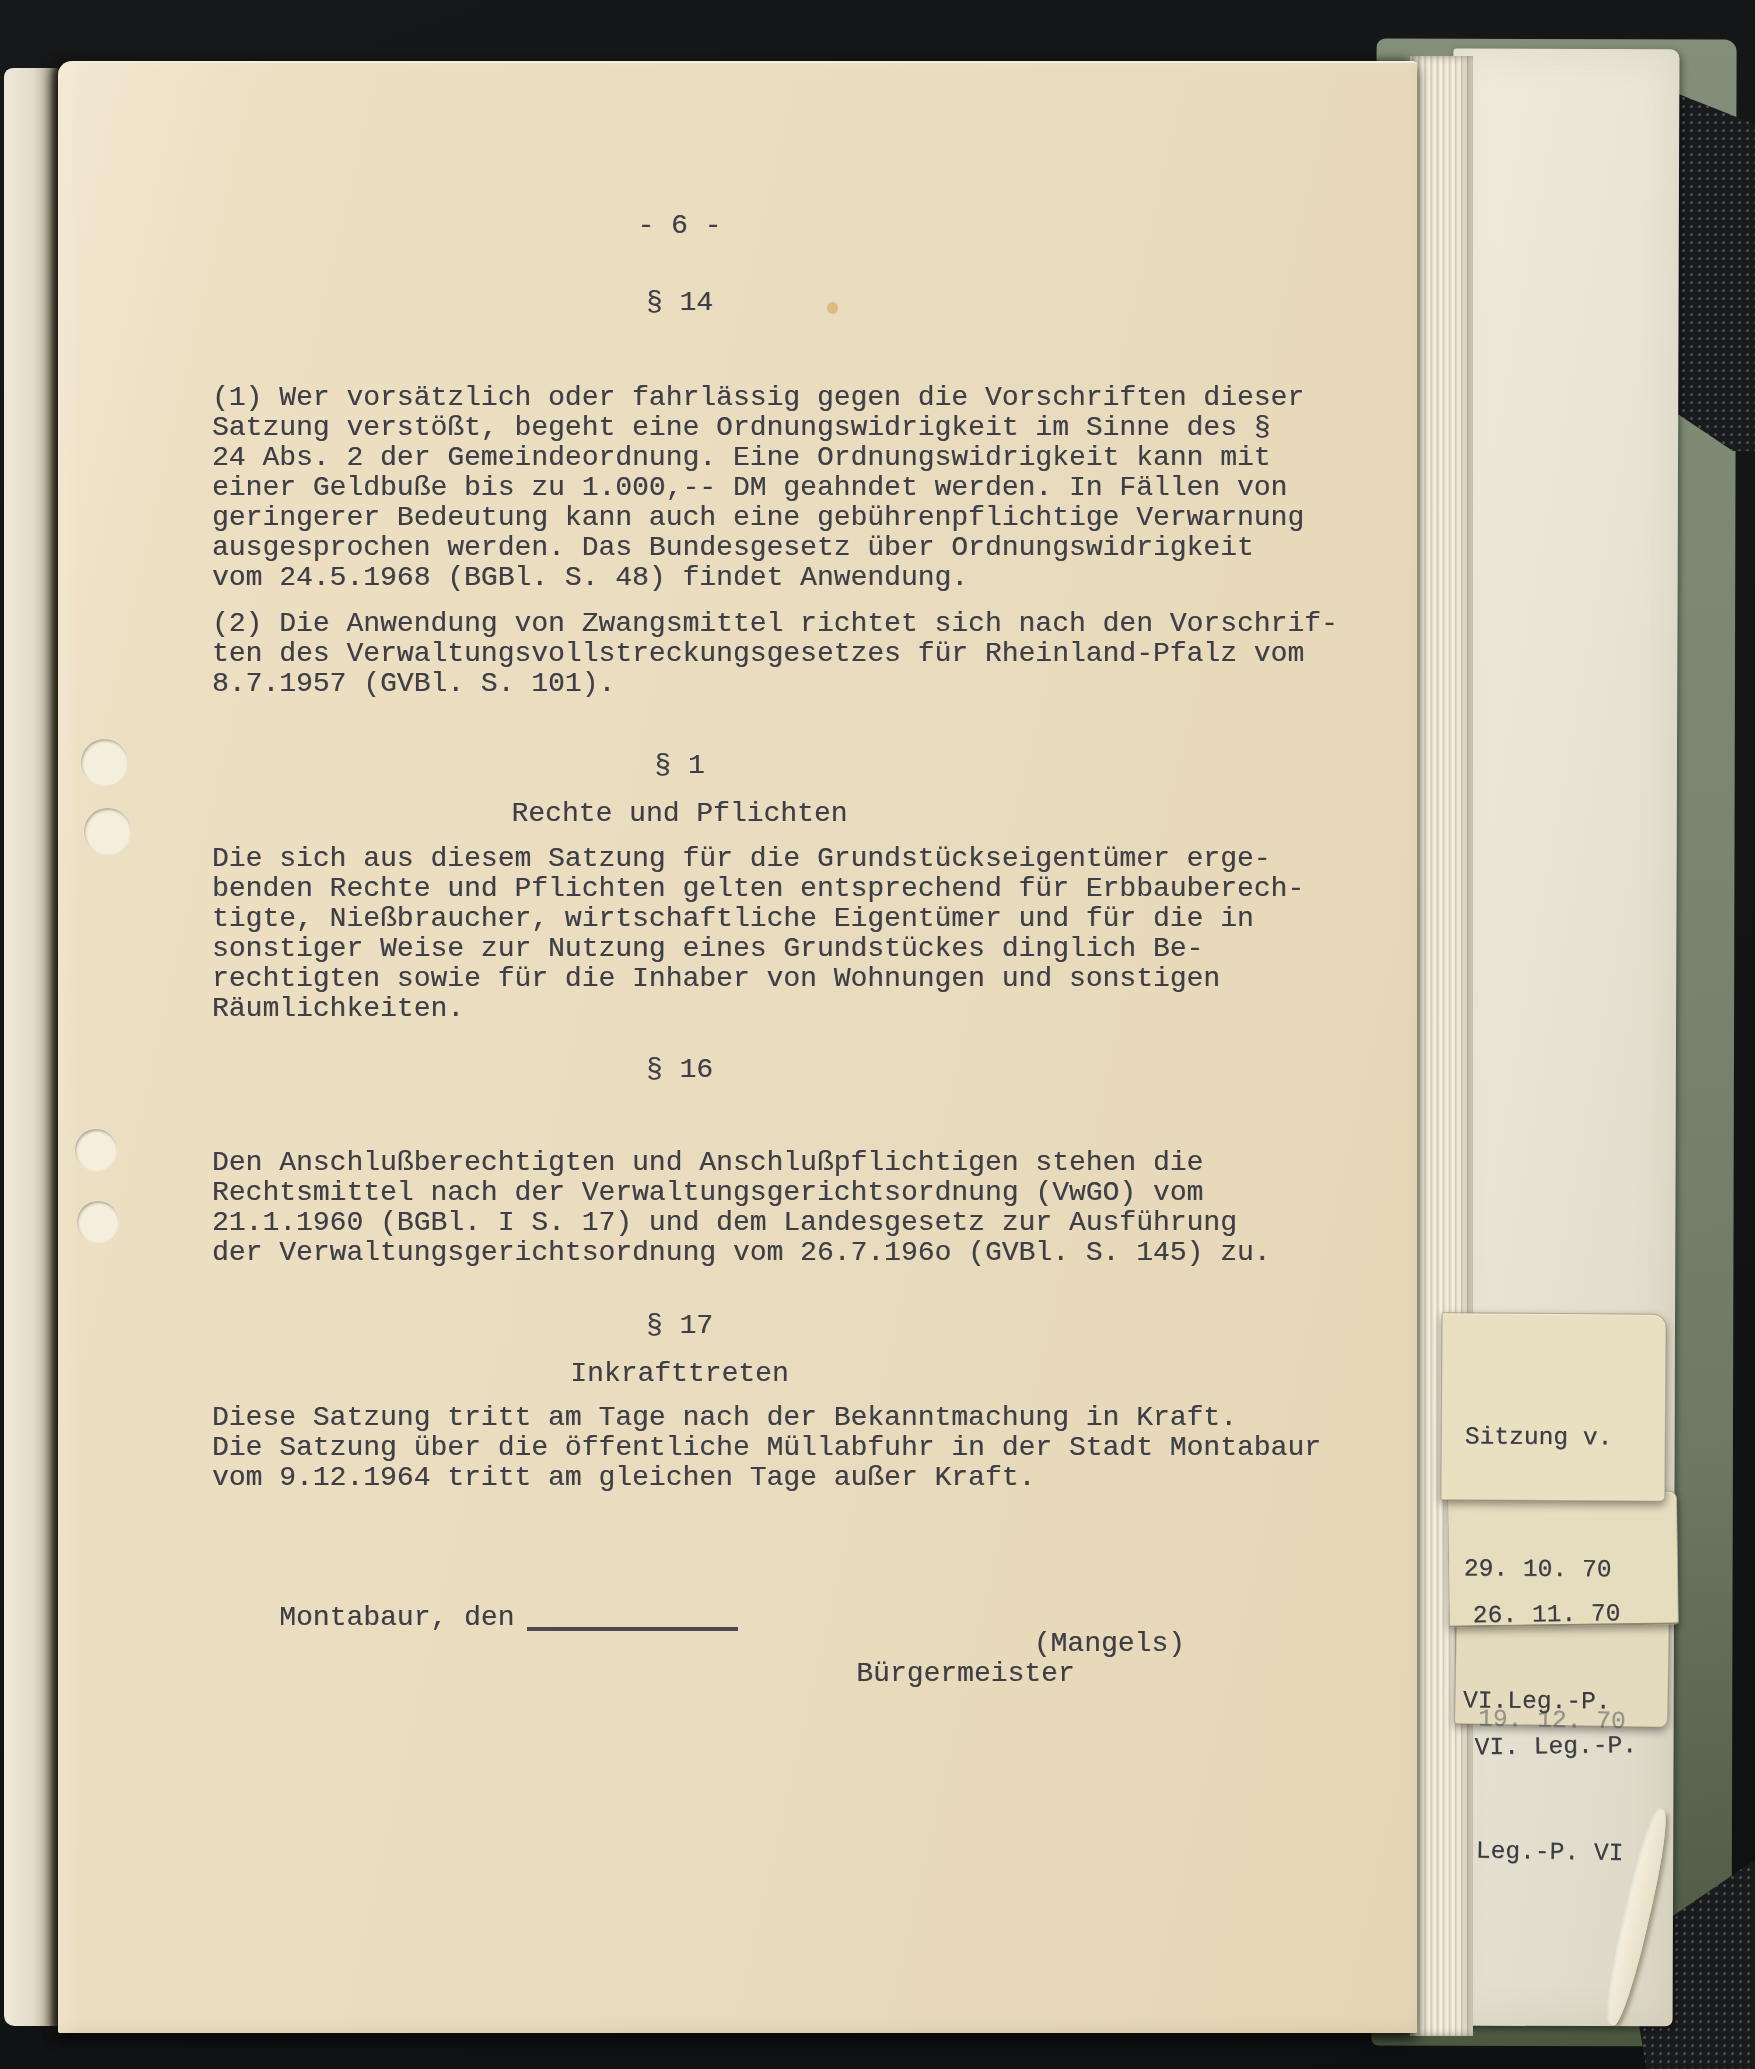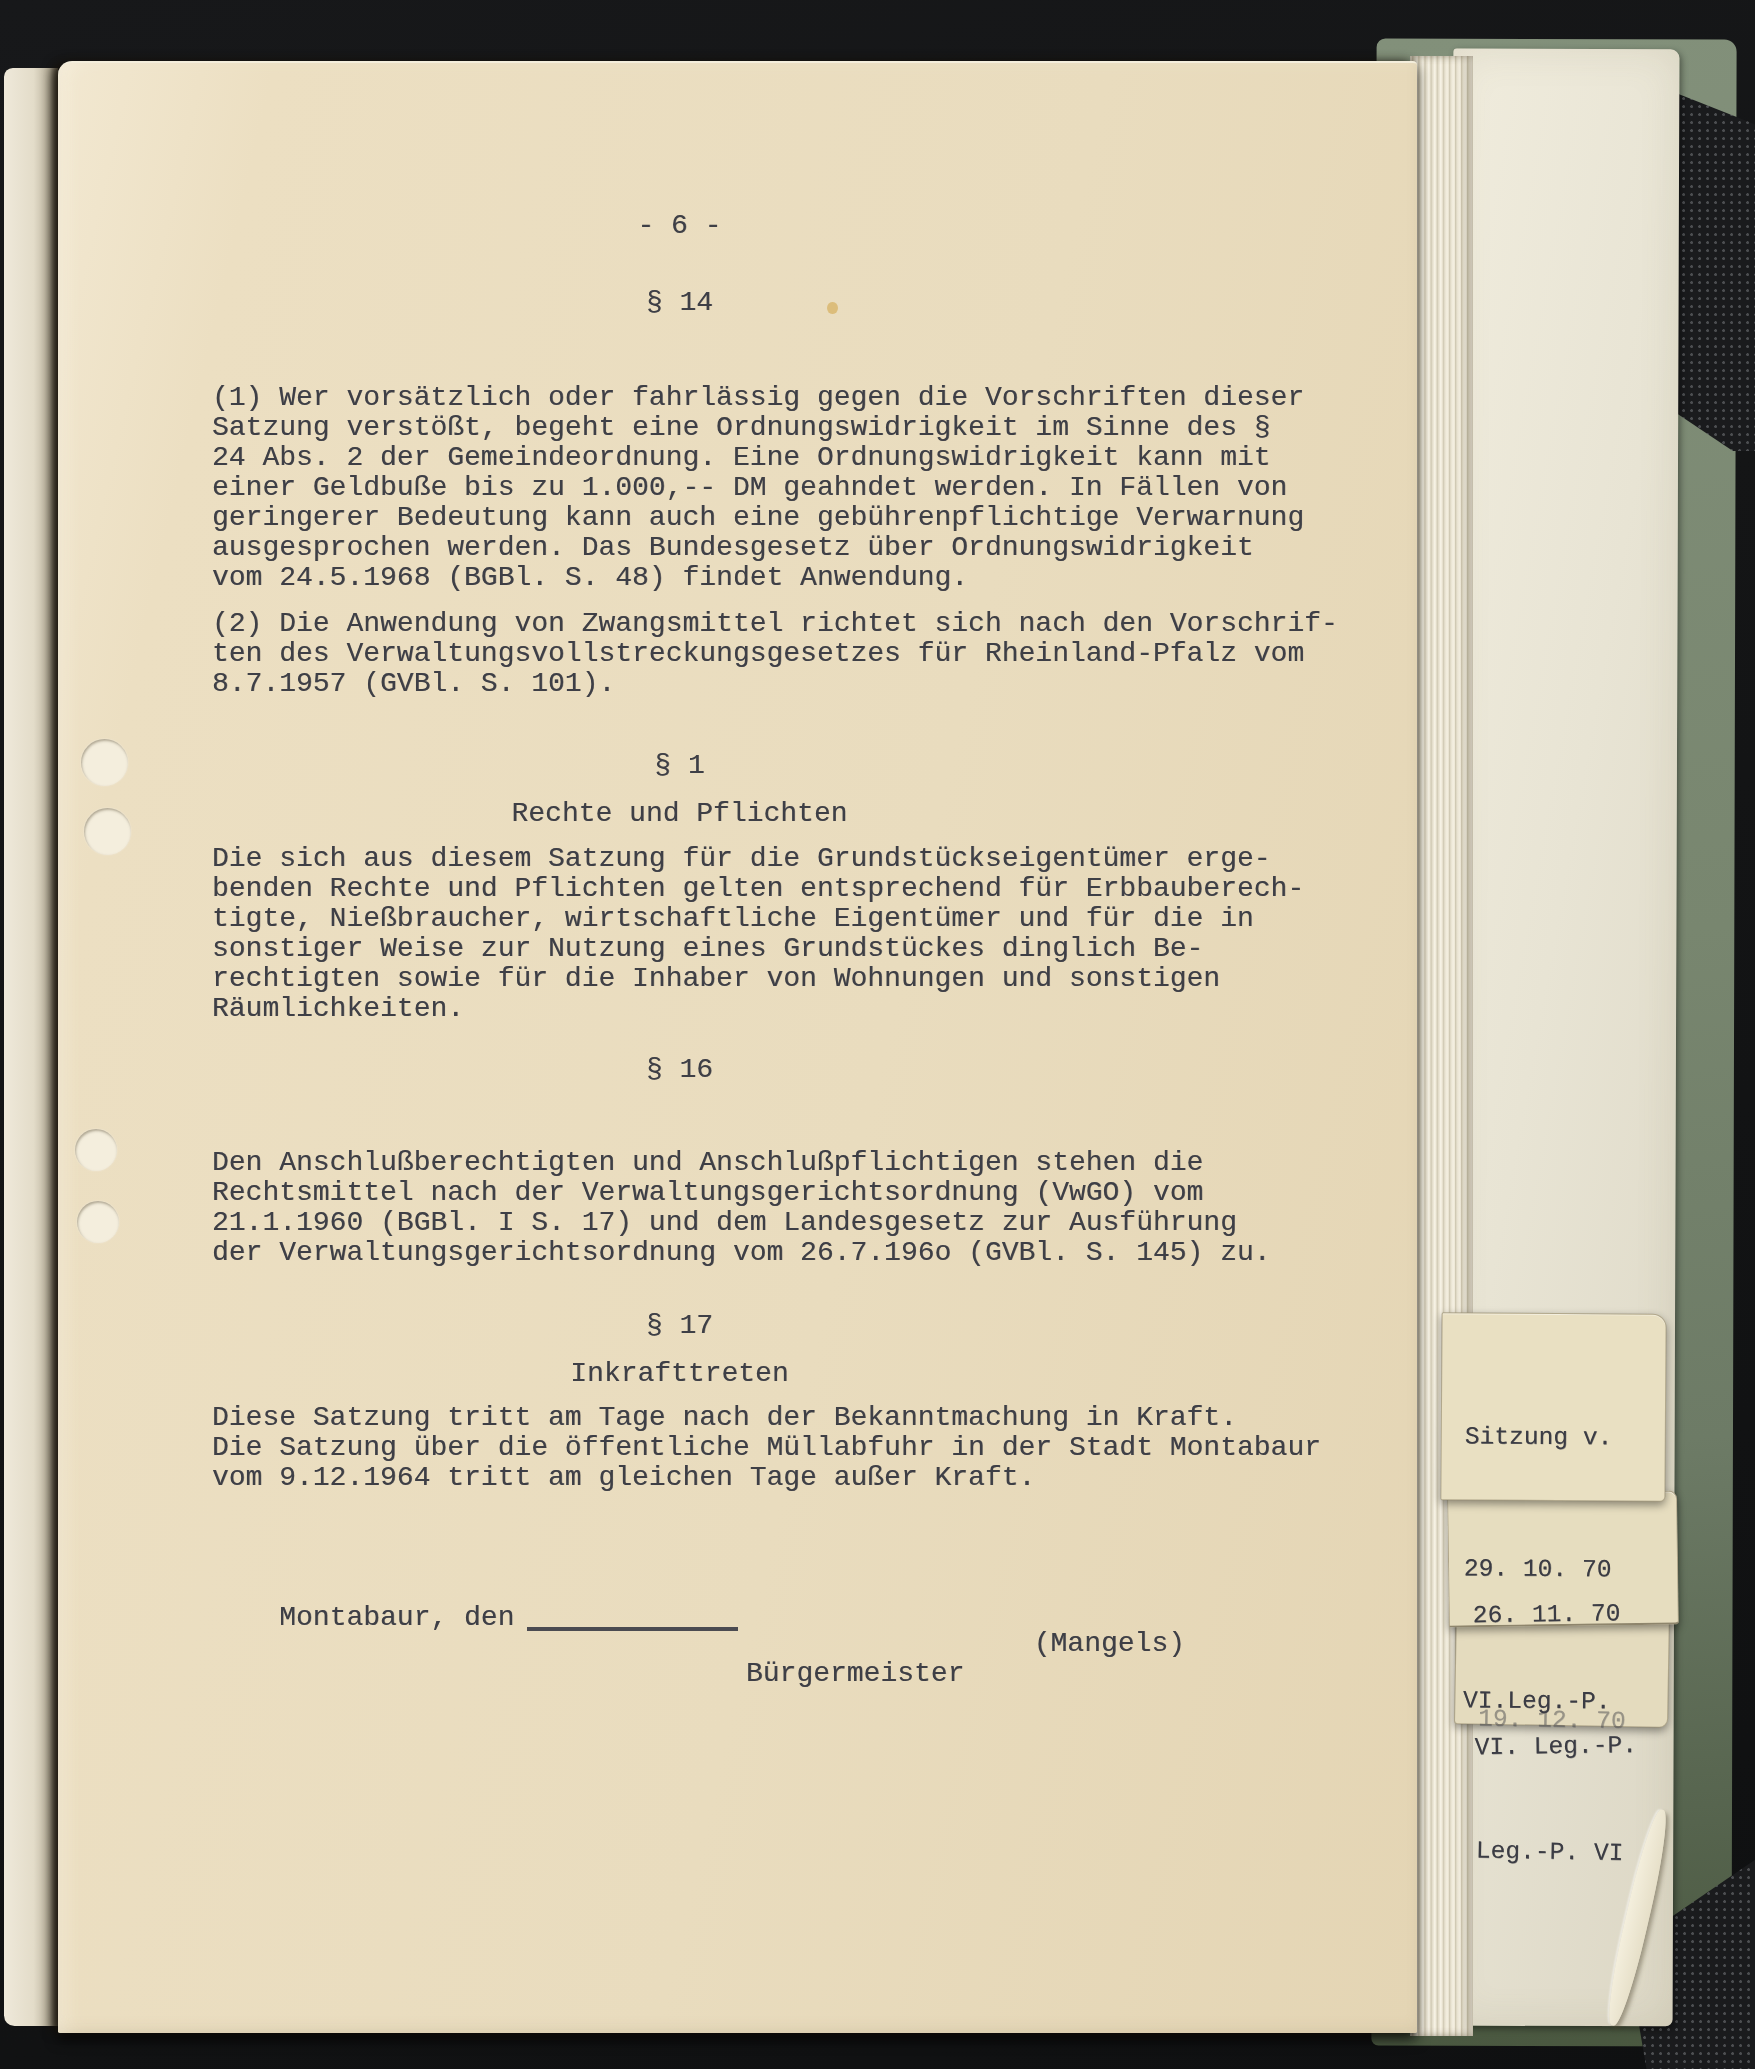--- a/index.html
+++ b/index.html
@@ -129,21 +129,21 @@
   <div class="tw center" style="top:1359px">Inkrafttreten</div>
   <div class="tw body-text" style="top:1403px">Diese Satzung tritt am Tage nach der Bekanntmachung in Kraft.
 Die Satzung über die öffentliche Müllabfuhr in der Stadt Montabaur
 vom 9.12.1964 tritt am gleichen Tage außer Kraft.</div>
 
   <div class="tw body-text" style="top:1573px">
     <span>Montabaur, den</span><span class="sig-line"></span>
   </div>
 
   <div class="tw" style="left:746px;top:1629px;width:439px;text-align:right">(Mangels)</div>
-  <div class="tw" style="left:746px;top:1659px;width:439px;">Bürgermeister</div>
+  <div class="tw" style="left:746px;top:1659px;width:439px;text-align:center">Bürgermeister</div>
 
   <div class="peek-g">g</div>
 
   <div class="tab tab3">
     <span class="tl faded">19. 12. 70</span>
     <span class="tl">Leg.-P. VI</span>
   </div>
 
   <div class="tab tab2">
     <span class="tl">26. 11. 70</span>

